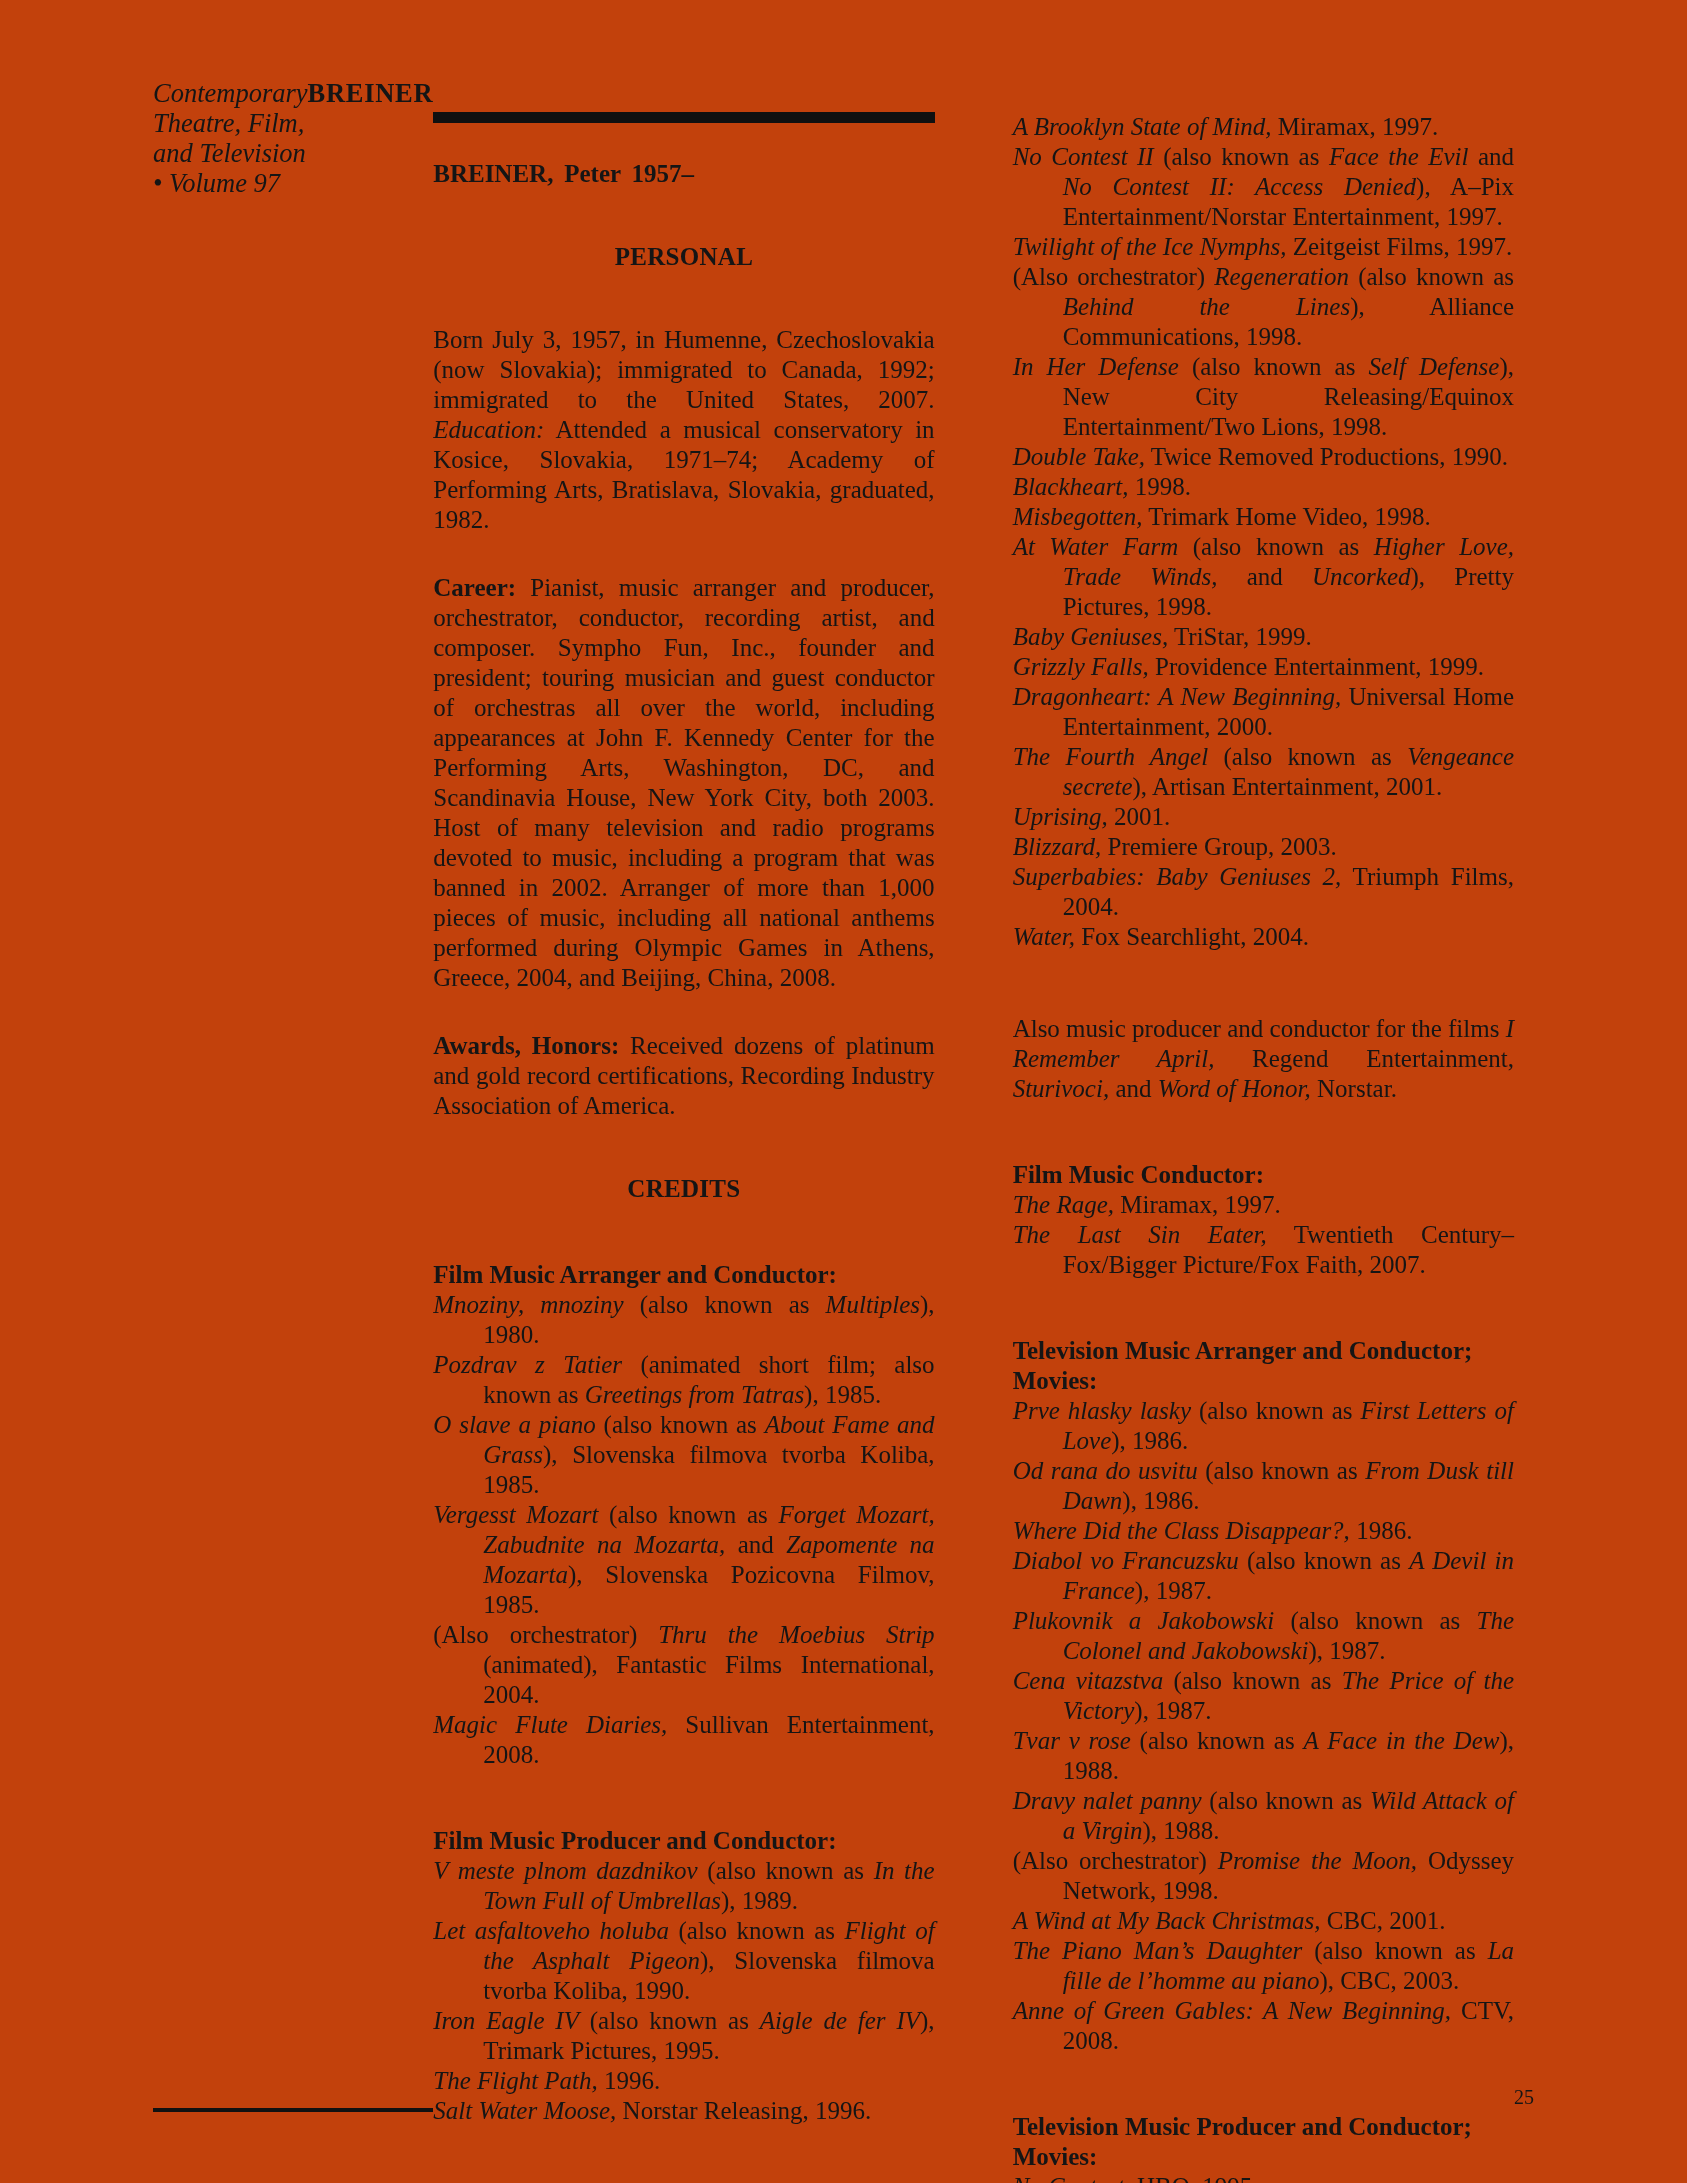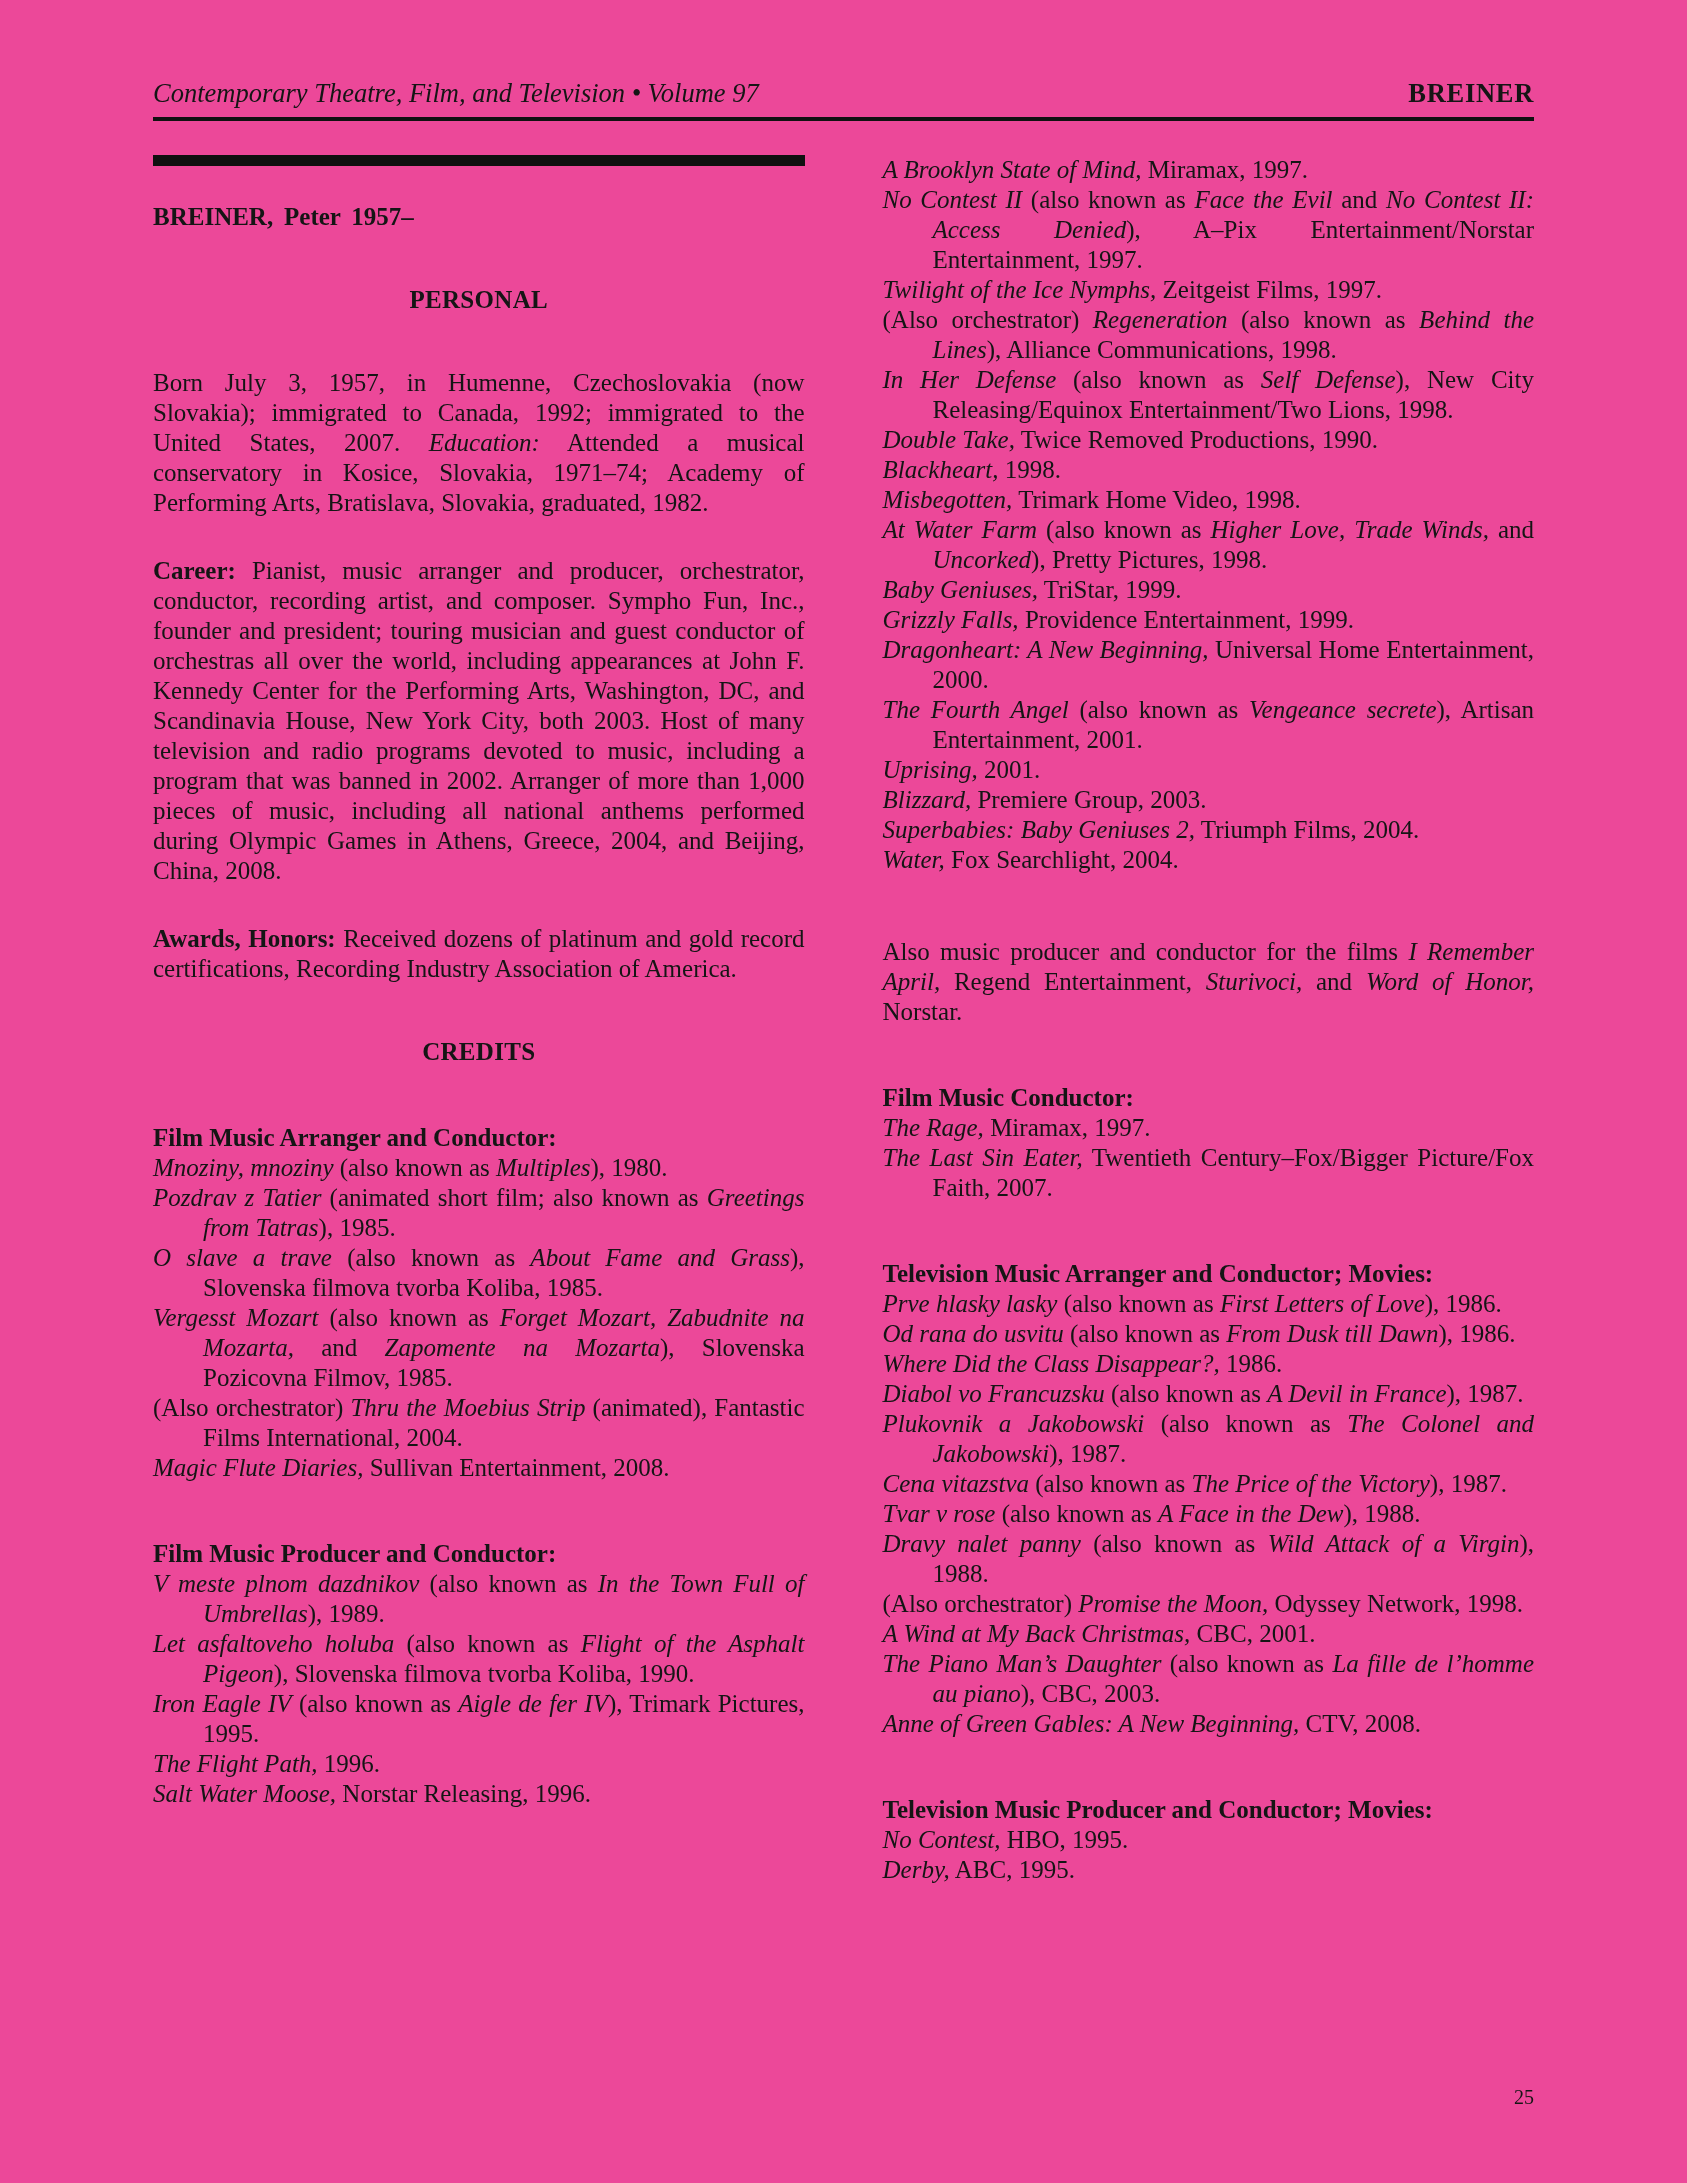--- a/index.html
+++ b/index.html
@@ -1,28 +1,28 @@
 <!DOCTYPE html>
 <html style="font-size:10.6px"><head>
 <meta charset="utf-8">
 <style>
   * { margin: 0; padding: 0; box-sizing: border-box; }
   html, body { background: #ffffff; }
   .page {
     position: relative;
     width: 1687px;
     height: 2183px;
-    background: #ec4899;
+    background: #c2410c;
     color: #151515;
     font-family: "Liberation Serif", "DejaVu Serif", serif;
     font-size: 25px;
     line-height: 30px;
     padding: 78px 153px 71px 153px;
     display: flex;
-    flex-direction: column;
+    flex-direction: row;
     overflow: hidden;
   }
   .header {
     display: flex;
     justify-content: space-between;
     align-items: baseline;
     border-bottom: 4px solid #111111;
     padding-bottom: 9.3px;
     font-size: 26.5px;
   }
@@ -89,21 +89,21 @@
         <div class="block bar"></div>
         <div class="block entry-heading"><span>BREINER, Peter 1957–</span></div>
         <div class="block section-heading"><span>PERSONAL</span></div>
         <div class="block paragraph"><span>Born July 3, 1957, in Humenne, Czechoslovakia (now Slovakia); immigrated to Canada, 1992; immigrated to the United States, 2007. </span><span class="s-i">Education:</span><span> Attended a musical conservatory in Kosice, Slovakia, 1971–74; Academy of Performing Arts, Bratislava, Slovakia, graduated, 1982.</span></div>
         <div class="block paragraph"><span class="s-b">Career:</span><span> Pianist, music arranger and producer, orchestrator, conductor, recording artist, and composer. Sympho Fun, Inc., founder and president; touring musician and guest conductor of orchestras all over the world, including appearances at John F. Kennedy Center for the Performing Arts, Washington, DC, and Scandinavia House, New York City, both 2003. Host of many television and radio programs devoted to music, including a program that was banned in 2002. Arranger of more than 1,000 pieces of music, including all national anthems performed during Olympic Games in Athens, Greece, 2004, and Beijing, China, 2008.</span></div>
         <div class="block paragraph"><span class="s-b">Awards, Honors:</span><span> Received dozens of platinum and gold record certifications, Recording Industry Association of America.</span></div>
         <div class="block section-heading"><span>CREDITS</span></div>
         <div class="block subheading"><span>Film Music Arranger and Conductor:</span></div>
         <div class="block credit"><span class="s-i">Mnoziny, mnoziny</span><span> (also known as </span><span class="s-i">Multiples</span><span>), 1980.</span></div>
         <div class="block credit"><span class="s-i">Pozdrav z Tatier</span><span> (animated short film; also known as </span><span class="s-i">Greetings from Tatras</span><span>), 1985.</span></div>
-        <div class="block credit"><span class="s-i">O slave a trave</span><span> (also known as </span><span class="s-i">About Fame and Grass</span><span>), Slovenska filmova tvorba Koliba, 1985.</span></div>
+        <div class="block credit"><span class="s-i">O slave a piano</span><span> (also known as </span><span class="s-i">About Fame and Grass</span><span>), Slovenska filmova tvorba Koliba, 1985.</span></div>
         <div class="block credit"><span class="s-i">Vergesst Mozart</span><span> (also known as </span><span class="s-i">Forget Mozart, Zabudnite na Mozarta,</span><span> and </span><span class="s-i">Zapomente na Mozarta</span><span>), Slovenska Pozicovna Filmov, 1985.</span></div>
         <div class="block credit"><span>(Also orchestrator) </span><span class="s-i">Thru the Moebius Strip</span><span> (animated), Fantastic Films International, 2004.</span></div>
         <div class="block credit"><span class="s-i">Magic Flute Diaries,</span><span> Sullivan Entertainment, 2008.</span></div>
         <div class="block subheading"><span>Film Music Producer and Conductor:</span></div>
         <div class="block credit"><span class="s-i">V meste plnom dazdnikov</span><span> (also known as </span><span class="s-i">In the Town Full of Umbrellas</span><span>), 1989.</span></div>
         <div class="block credit"><span class="s-i">Let asfaltoveho holuba</span><span> (also known as </span><span class="s-i">Flight of the Asphalt Pigeon</span><span>), Slovenska filmova tvorba Koliba, 1990.</span></div>
         <div class="block credit"><span class="s-i">Iron Eagle IV</span><span> (also known as </span><span class="s-i">Aigle de fer IV</span><span>), Trimark Pictures, 1995.</span></div>
         <div class="block credit"><span class="s-i">The Flight Path,</span><span> 1996.</span></div>
         <div class="block credit"><span class="s-i">Salt Water Moose,</span><span> Norstar Releasing, 1996.</span></div>
       </div>

